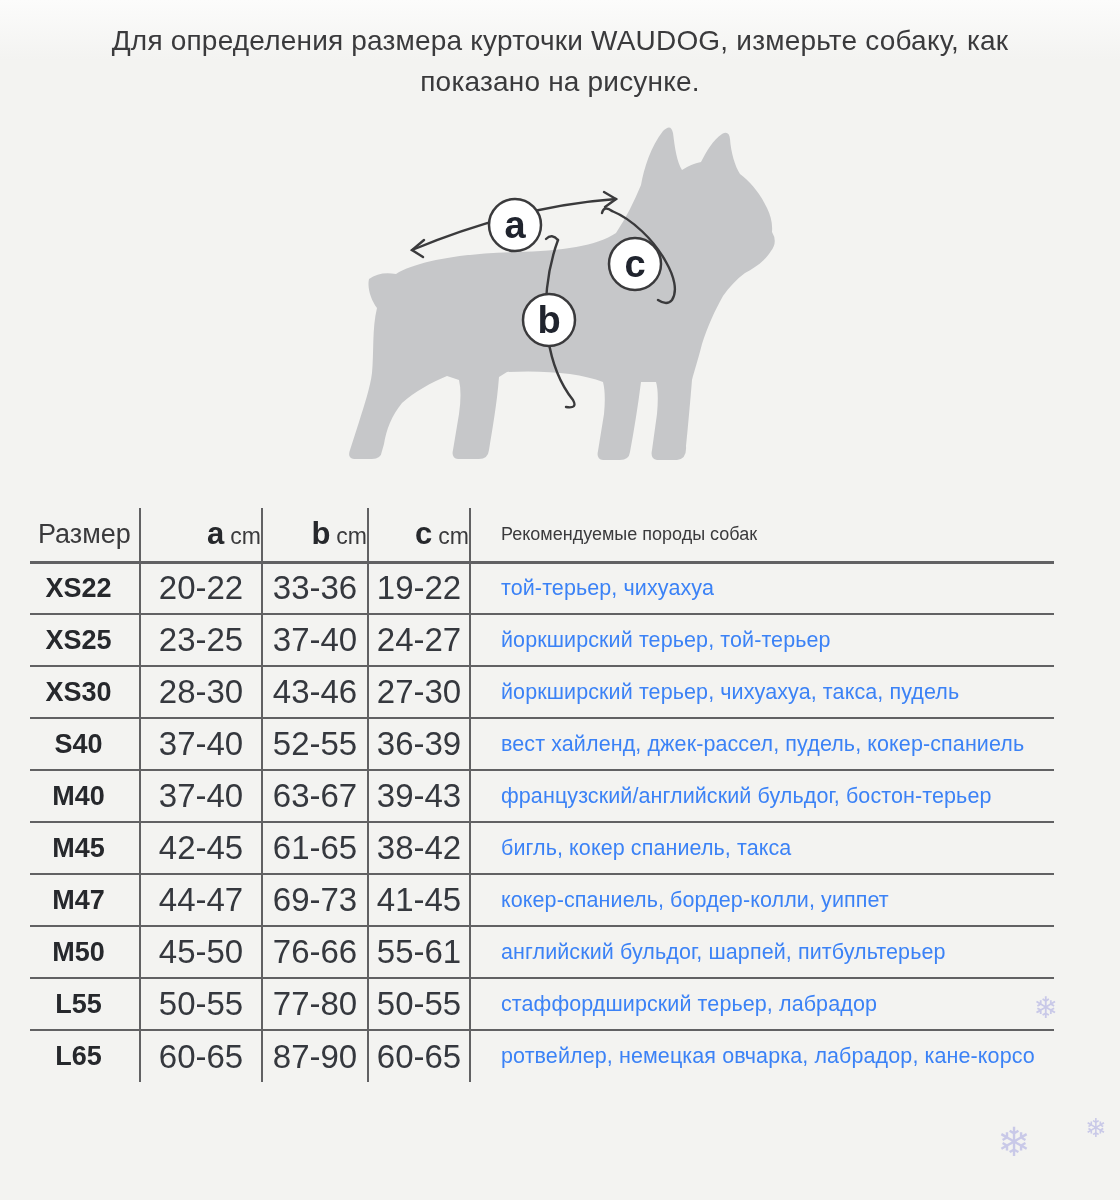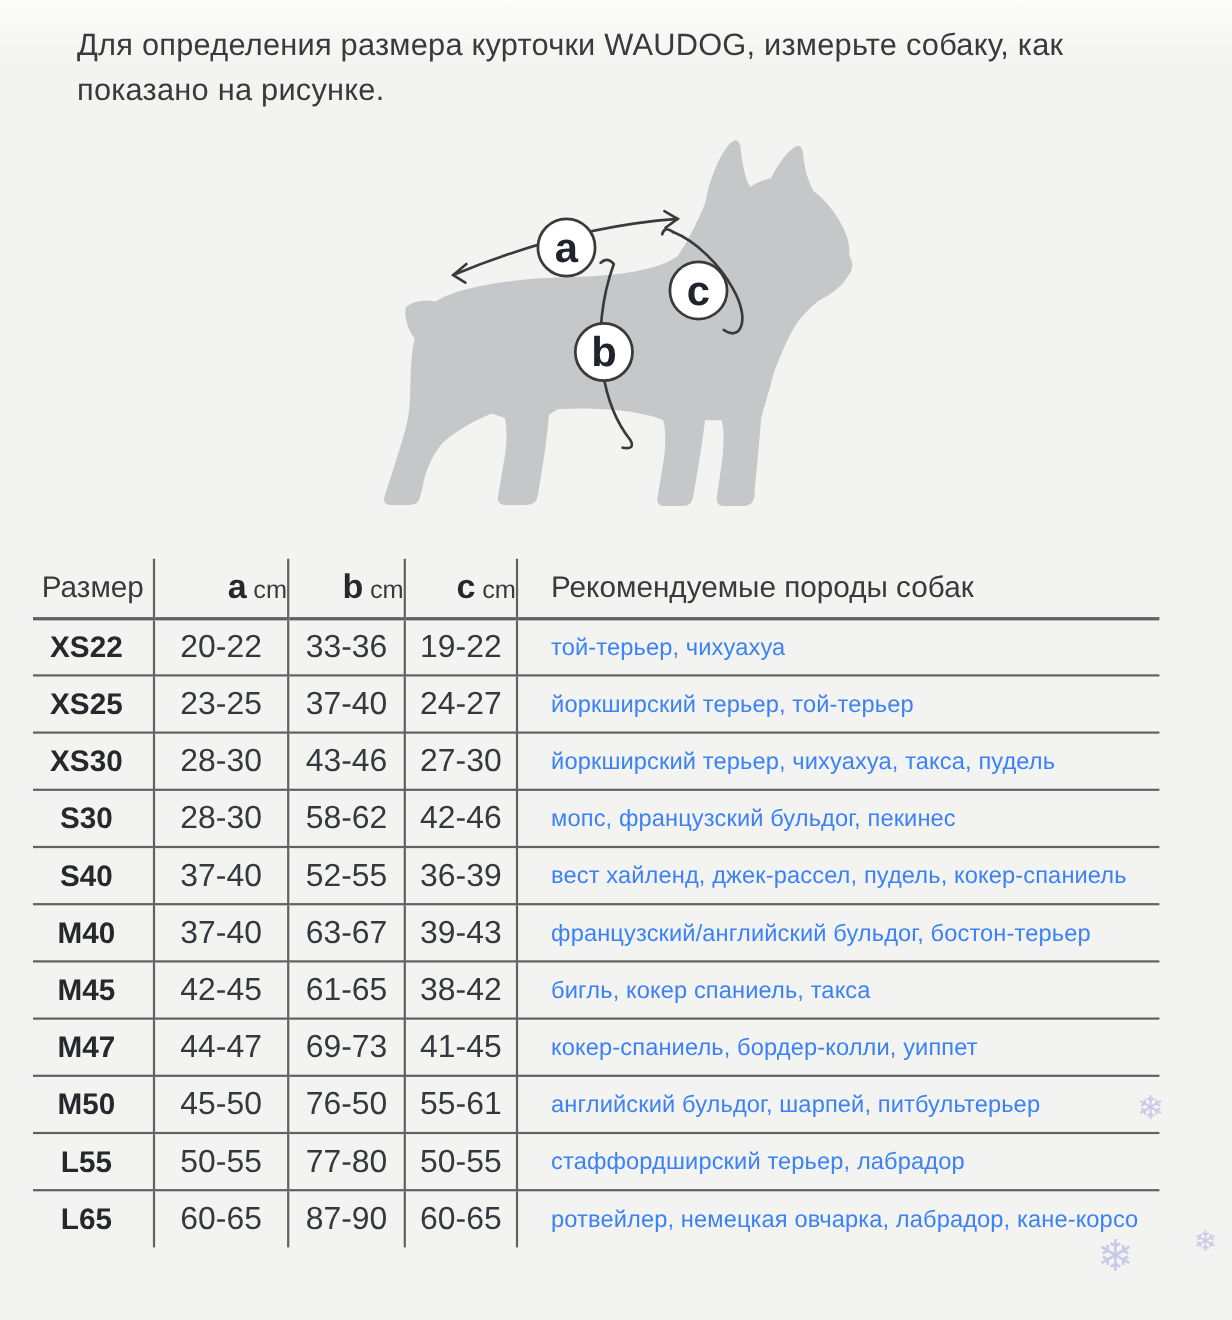--- a/index.html
+++ b/index.html
@@ -10,44 +10,44 @@
   html,body{width:1120px;height:1200px;}
   body{
     font-family:"Liberation Sans","DejaVu Sans",sans-serif;
     background:linear-gradient(180deg,#fcfcfb 0%,var(--bg) 5%,var(--bg) 100%);
     color:var(--text);
     position:relative;
     overflow:hidden;
   }
   .page-title{
     width:980px;margin:0 auto;padding-top:20px;
-    font-size:28px;line-height:41px;color:#3a3a3c;
+    text-align:center;font-size:28px;line-height:41px;color:#3a3a3c;
     letter-spacing:.2px;
   }
   .diagram{
     position:absolute;left:300px;top:112px;width:500px;height:380px;
   }
   .table-wrap{
     position:absolute;left:30px;top:508px;width:1024px;
   }
   table{border-collapse:collapse;width:1024px;table-layout:fixed;}
   col.c-size{width:110px}col.c-a{width:122px}col.c-b{width:106px}col.c-c{width:102px}col.c-breeds{width:584px}
   th,td{vertical-align:middle;}
   thead th{height:54px;border-bottom:3px solid var(--line);font-weight:normal;}
   thead th,tbody th,tbody td{border-right:2px solid var(--line);}
   thead th:last-child,tbody th:last-child,tbody td:last-child,
   tr>*:nth-child(5){border-right:none;}
   tbody tr{height:52px;}
   tbody tr:not(:last-child)>*{border-bottom:2px solid var(--line);}
   .h-size{font-size:27px;text-align:left;padding-left:8px;color:#3a3a3c;margin-left:36px;}
   .h-dim{text-align:right;font-size:23px;color:#3a3a3c;}
   .h-dim b{font-size:31px;font-weight:bold;color:#26282c;margin-right:6px;}
-  .h-breeds{text-align:left;padding-left:30px;font-size:27px;color:#3a3a3c;}
+  .h-breeds{text-align:left;padding-left:30px;font-size:18px;color:#3a3a3c;}
   .cell-size{font-size:27px;font-weight:bold;color:#26282c;text-align:center;padding-right:12px;}
-  .cell-a,.cell-b,.cell-c{font-size:29px;color:var(--num);text-align:center;font-weight:normal;}
+  .cell-a,.cell-b,.cell-c{font-size:33px;color:var(--num);text-align:center;font-weight:normal;}
   .cell-breeds{font-size:21.5px;color:#3b82f6;text-align:left;padding-left:30px;letter-spacing:.1px;}
   .snowflake{
     position:absolute;color:var(--flake);transform:translate(-50%,-50%);
     pointer-events:none;line-height:1;
   }
 </style>
 </head>
 <body>
 
 <div class="page">
@@ -175,27 +175,20 @@
         <td class="cell-breeds">йоркширский терьер, той-терьер</td>
       </tr>
           <tr>
         <th class="cell-size">XS30</th>
         <td class="cell-a">28-30</td>
         <td class="cell-b">43-46</td>
         <td class="cell-c">27-30</td>
         <td class="cell-breeds">йоркширский терьер, чихуахуа, такса, пудель</td>
       </tr>
           <tr>
-        <th class="cell-size">S30</th>
-        <td class="cell-a">28-30</td>
-        <td class="cell-b">58-62</td>
-        <td class="cell-c">42-46</td>
-        <td class="cell-breeds">мопс, французский бульдог, пекинес</td>
-      </tr>
-          <tr>
         <th class="cell-size">S40</th>
         <td class="cell-a">37-40</td>
         <td class="cell-b">52-55</td>
         <td class="cell-c">36-39</td>
         <td class="cell-breeds">вест хайленд, джек-рассел, пудель, кокер-спаниель</td>
       </tr>
           <tr>
         <th class="cell-size">M40</th>
         <td class="cell-a">37-40</td>
         <td class="cell-b">63-67</td>
@@ -212,21 +205,21 @@
           <tr>
         <th class="cell-size">M47</th>
         <td class="cell-a">44-47</td>
         <td class="cell-b">69-73</td>
         <td class="cell-c">41-45</td>
         <td class="cell-breeds">кокер-спаниель, бордер-колли, уиппет</td>
       </tr>
           <tr>
         <th class="cell-size">M50</th>
         <td class="cell-a">45-50</td>
-        <td class="cell-b">76-50</td>
+        <td class="cell-b">76-66</td>
         <td class="cell-c">55-61</td>
         <td class="cell-breeds">английский бульдог, шарпей, питбультерьер</td>
       </tr>
           <tr>
         <th class="cell-size">L55</th>
         <td class="cell-a">50-55</td>
         <td class="cell-b">77-80</td>
         <td class="cell-c">50-55</td>
         <td class="cell-breeds">стаффордширский терьер, лабрадор</td>
       </tr>

